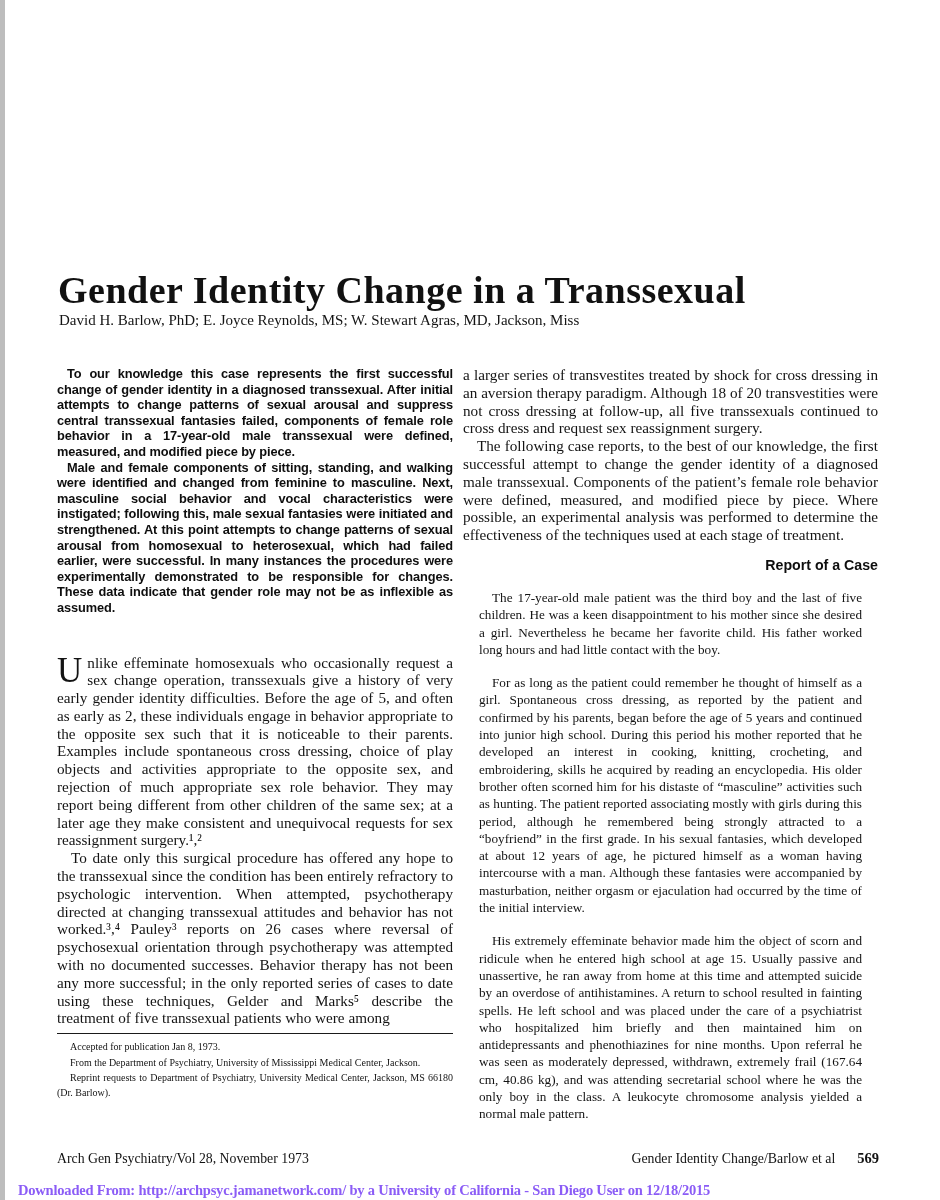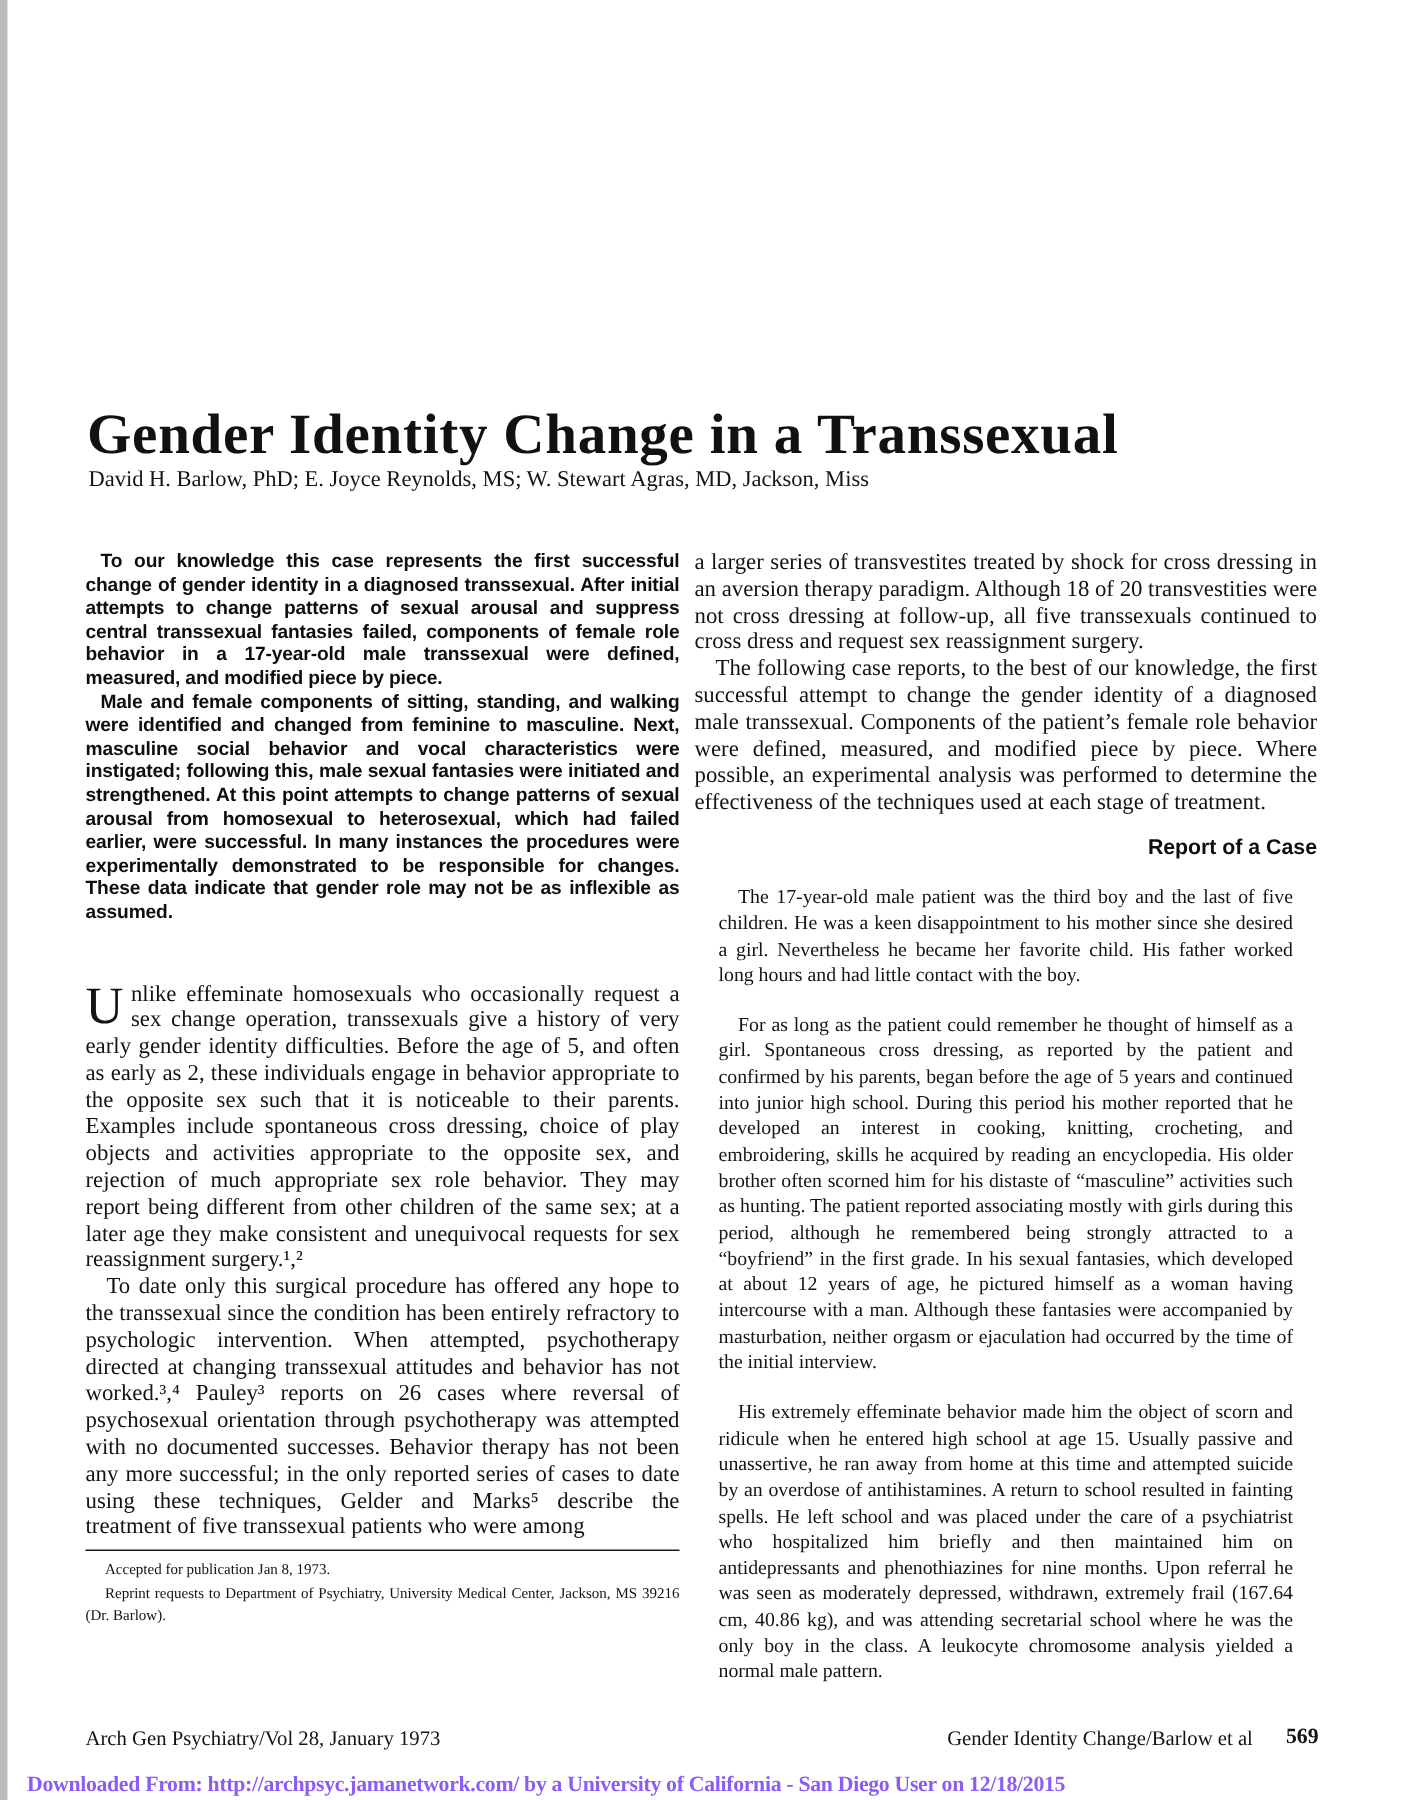--- a/index.html
+++ b/index.html
@@ -101,38 +101,39 @@
     <p>To our knowledge this case represents the first successful change of gender identity in a diagnosed transsexual. After initial attempts to change patterns of sexual arousal and suppress central transsexual fantasies failed, components of female role behavior in a 17-year-old male transsexual were defined, measured, and modified piece by piece.</p>
     <p>Male and female components of sitting, standing, and walking were identified and changed from feminine to masculine. Next, masculine social behavior and vocal characteristics were instigated; following this, male sexual fantasies were initiated and strengthened. At this point attempts to change patterns of sexual arousal from homosexual to heterosexual, which had failed earlier, were successful. In many instances the procedures were experimentally demonstrated to be responsible for changes. These data indicate that gender role may not be as inflexible as assumed.</p>
   </div>
   <div class="body-text">
     <p><span class="dropcap">U</span><span>nlike effeminate homosexuals who occasionally request a sex change operation, transsexuals give a history of very early gender identity difficulties. Before the age of 5, and often as early as 2, these individuals engage in behavior appropriate to the opposite sex such that it is noticeable to their parents. Examples include spontaneous cross dressing, choice of play objects and activities appropriate to the opposite sex, and rejection of much appropriate sex role behavior. They may report being different from other children of the same sex; at a later age they make consistent and unequivocal requests for sex reassignment surgery.¹,²</span></p>
     <p class="indented">To date only this surgical procedure has offered any hope to the transsexual since the condition has been entirely refractory to psychologic intervention. When attempted, psychotherapy directed at changing transsexual attitudes and behavior has not worked.³,⁴ Pauley³ reports on 26 cases where reversal of psychosexual orientation through psychotherapy was attempted with no documented successes. Behavior therapy has not been any more successful; in the only reported series of cases to date using these techniques, Gelder and Marks⁵ describe the treatment of five transsexual patients who were among</p>
   </div>
   <div class="footnotes">
     <hr class="fn-rule">
     <p>Accepted for publication Jan 8, 1973.</p>
-    <p>Reprint requests to Department of Psychiatry, University Medical Center, Jackson, MS 39216 (Dr. Barlow).</p>
+    <p>From the Department of Psychiatry, University of Mississippi Medical Center, Jackson.</p>
+    <p>Reprint requests to Department of Psychiatry, University Medical Center, Jackson, MS 66180 (Dr. Barlow).</p>
   </div>
 </div>
 
 <div class="col-right">
   <div class="cont">
     <p>a larger series of transvestites treated by shock for cross dressing in an aversion therapy paradigm. Although 18 of 20 transvestities were not cross dressing at follow-up, all five transsexuals continued to cross dress and request sex reassignment surgery.</p>
     <p class="indented">The following case reports, to the best of our knowledge, the first successful attempt to change the gender identity of a diagnosed male transsexual. Components of the patient’s female role behavior were defined, measured, and modified piece by piece. Where possible, an experimental analysis was performed to determine the effectiveness of the techniques used at each stage of treatment.</p>
   </div>
   <h2 class="section-heading">Report of a Case</h2>
   <div class="case-text">
     <p>The 17-year-old male patient was the third boy and the last of five children. He was a keen disappointment to his mother since she desired a girl. Nevertheless he became her favorite child. His father worked long hours and had little contact with the boy.</p>
     <p>For as long as the patient could remember he thought of himself as a girl. Spontaneous cross dressing, as reported by the patient and confirmed by his parents, began before the age of 5 years and continued into junior high school. During this period his mother reported that he developed an interest in cooking, knitting, crocheting, and embroidering, skills he acquired by reading an encyclopedia. His older brother often scorned him for his distaste of “masculine” activities such as hunting. The patient reported associating mostly with girls during this period, although he remembered being strongly attracted to a “boyfriend” in the first grade. In his sexual fantasies, which developed at about 12 years of age, he pictured himself as a woman having intercourse with a man. Although these fantasies were accompanied by masturbation, neither orgasm or ejaculation had occurred by the time of the initial interview.</p>
     <p>His extremely effeminate behavior made him the object of scorn and ridicule when he entered high school at age 15. Usually passive and unassertive, he ran away from home at this time and attempted suicide by an overdose of antihistamines. A return to school resulted in fainting spells. He left school and was placed under the care of a psychiatrist who hospitalized him briefly and then maintained him on antidepressants and phenothiazines for nine months. Upon referral he was seen as moderately depressed, withdrawn, extremely frail (167.64 cm, 40.86 kg), and was attending secretarial school where he was the only boy in the class. A leukocyte chromosome analysis yielded a normal male pattern.</p>
   </div>
 </div>
 
 <div class="footer">
-  <span>Arch Gen Psychiatry/Vol 28, January 1973</span>
+  <span>Arch Gen Psychiatry/Vol 28, November 1973</span>
   <span class="footer-right">
     <span>Gender Identity Change/Barlow et al</span>
     <span class="footer-pagenum">569</span>
   </span>
 </div>
 
 <div class="download-notice">Downloaded From: http://archpsyc.jamanetwork.com/ by a University of California - San Diego User  on 12/18/2015</div>
 
 </body></html>

